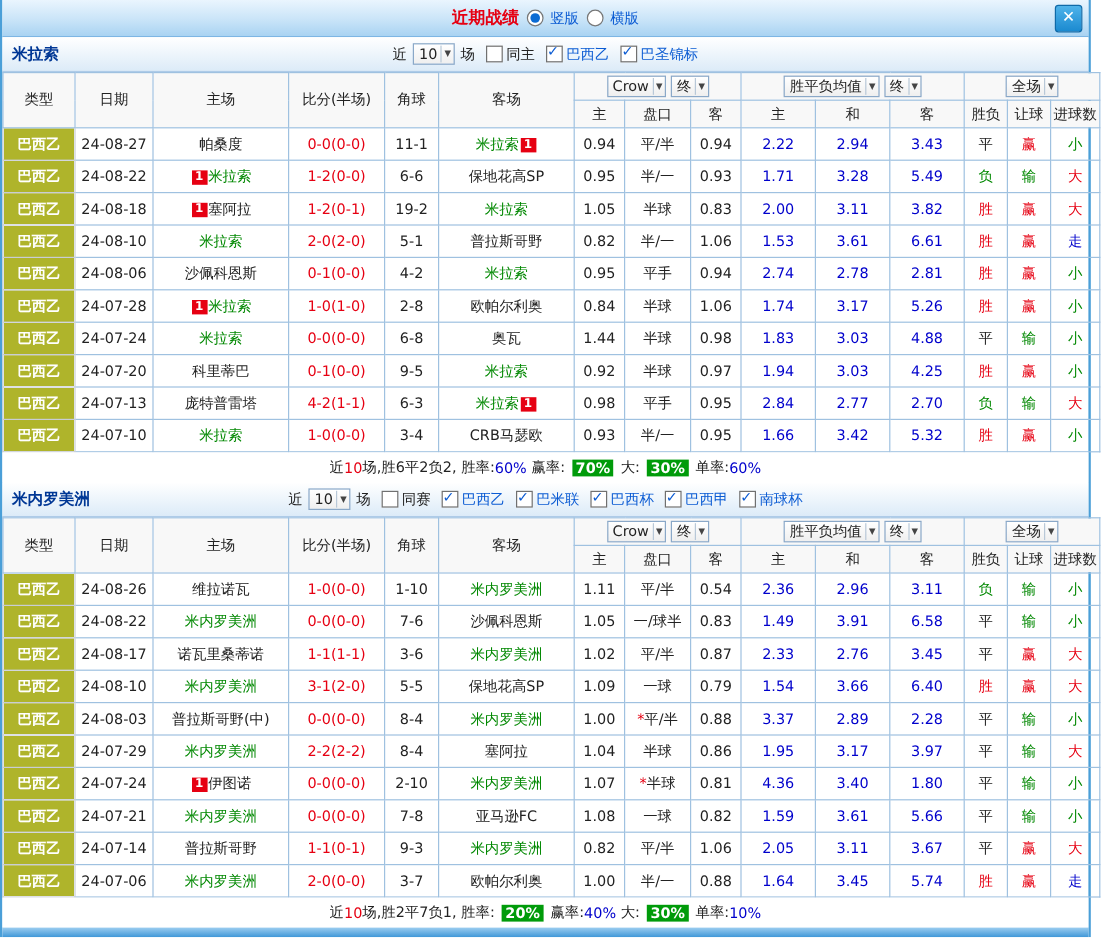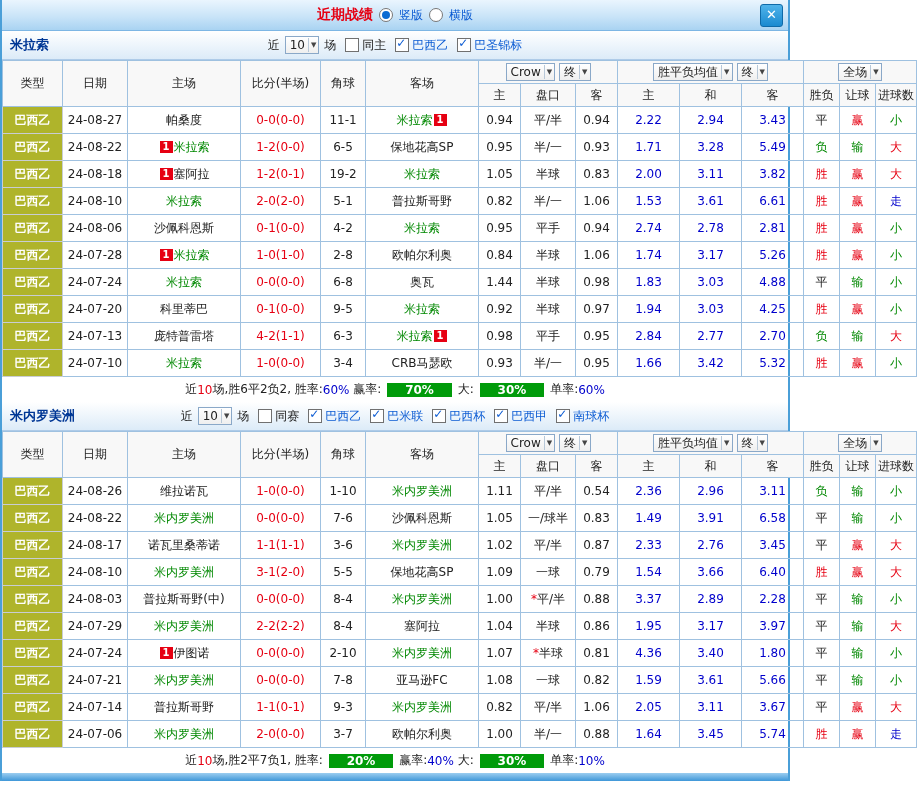--- a/index.html
+++ b/index.html
@@ -1,17 +1,17 @@
 <!DOCTYPE html>
 <html><head>
 <meta charset="utf-8">
 <style>
   html,body{margin:0;padding:0}
   body{background:#fff;font-family:"DejaVu Sans","Liberation Sans",sans-serif;font-size:12px;color:#222;width:918px}
-  .page{width:790px;border-left:2px solid #4a9fd8;border-right:2px solid #4a9fd8;background:#fff;box-sizing:border-box}
+  .page{width:909px;border-left:2px solid #4a9fd8;border-right:2px solid #4a9fd8;background:#fff;box-sizing:border-box}
   .titlebar{position:relative;height:30px;background:linear-gradient(180deg,#eaf5fe 0%,#c9e4f8 55%,#a9d3f2 100%);
     border-bottom:1px solid #7db6e4;display:flex;align-items:center;justify-content:center;gap:6px}
   .title{color:#e60012;font-weight:bold;font-size:14px}
   .rlabel{color:#0b5bd3;font-size:12px;cursor:default}
   .radio{width:12px;height:12px;border-radius:50%;border:1px solid #777;background:#fff;display:inline-block;position:relative}
   .radio.on::after{content:"";position:absolute;left:2px;top:2px;right:2px;bottom:2px;border-radius:50%;background:#0b6bd3}
   .close{position:absolute;right:5px;top:4px;width:21px;height:21px;background:linear-gradient(#4fb3ea,#1b8ad0);
     border:1px solid #0f6aa8;color:#fff;font-weight:bold;text-align:center;line-height:19px;border-radius:3px;font-size:13px;cursor:pointer}
   .secbar{position:relative;height:28px;background:linear-gradient(#ffffff,#dcebf8);border-bottom:1px solid #aecbe8;display:flex;align-items:center}
   .team{position:absolute;left:8px;color:#003795;font-weight:bold;font-size:13px}
@@ -29,21 +29,21 @@
   td{height:26px;font-size:12px}
   td.lg{background:#afb42b;color:#fff;font-weight:bold;border-color:#c8cdd4}
   .score{color:#e60012}
   .blue{color:#0000cc}
   .red{color:#e60012}
   .r-red{color:#e60012}.r-green{color:#008800}.r-blue{color:#0000cc}.r-black{color:#222}
   .team-green{color:#008800}
   .b1{display:inline-block;min-width:11px;height:12px;line-height:12px;background:#e60012;color:#fff;font-size:10px;
     font-weight:bold;padding:0 1px;vertical-align:1px;margin:0 1px}
   .summary{height:25px;display:flex;align-items:center;justify-content:center;font-size:12px;white-space:pre;background:#fff}
-  .summary .badge{background:#009b0a;color:#fff;padding:0 18px;margin:0 2px;font-weight:bold}
+  .summary .badge{background:#009b0a;color:#fff;padding:0 3px;margin:0 2px;font-weight:bold}
   .bottombar{height:8px;background:linear-gradient(#9bcdf0,#3f97d8)}
 </style>
 </head>
 <body>
 
 <div class="page">
   <div class="titlebar">
     <span class="title">近期战绩</span>
     <span class="radio on"></span>
     <span class="rlabel">竖版</span>
@@ -144,21 +144,21 @@
               <td class="blue">3.43</td>
               <td class="r-black">平</td>
               <td class="r-red">赢</td>
               <td class="r-green">小</td>
             </tr>
             <tr>
               <td class="lg">巴西乙</td>
               <td>24-08-22</td>
               <td><span class="b1">1</span><span class="team-green">米拉索</span></td>
               <td class="score">1-2(0-0)</td>
-              <td>6-5</td>
+              <td>6-6</td>
               <td><span>保地花高SP</span></td>
               <td>0.95</td>
               <td>半/一</td>
               <td>0.93</td>
               <td class="blue">1.71</td>
               <td class="blue">3.28</td>
               <td class="blue">5.49</td>
               <td class="r-green">负</td>
               <td class="r-green">输</td>
               <td class="r-red">大</td>

